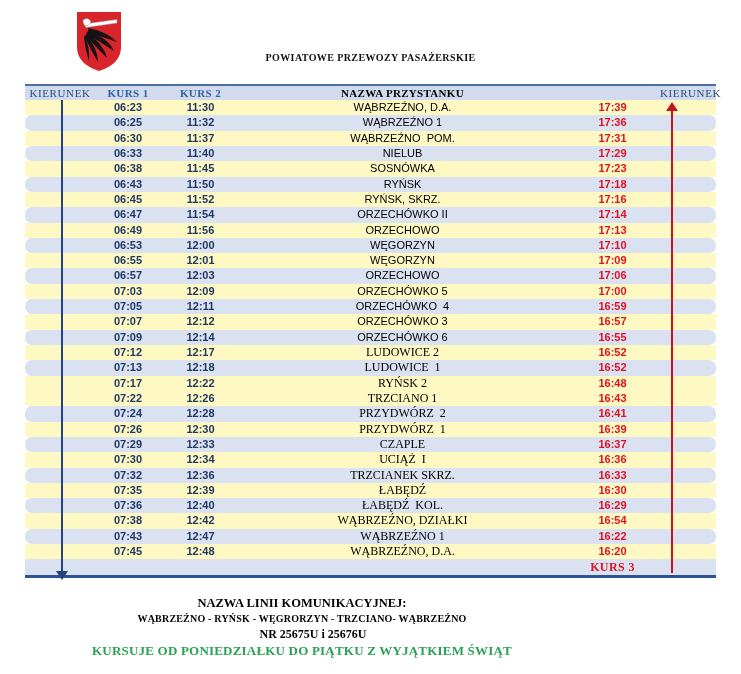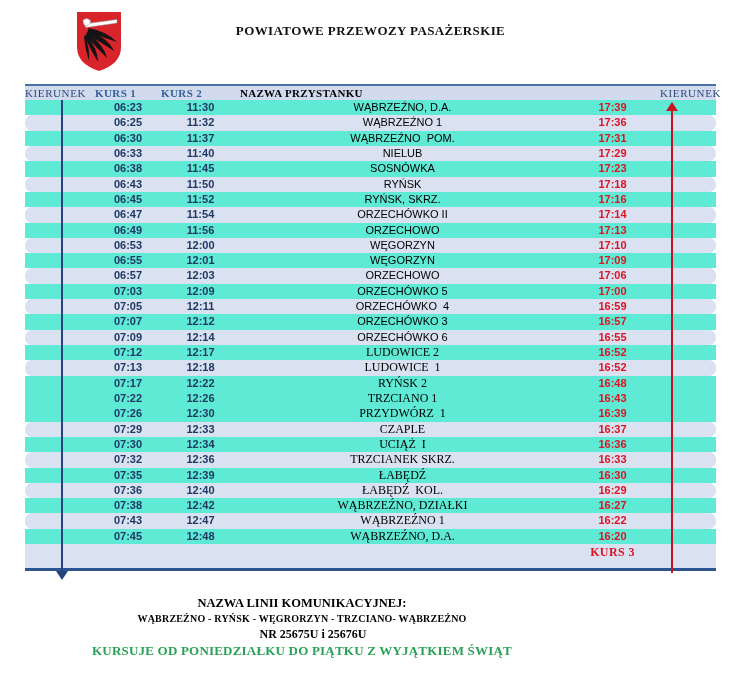--- a/index.html
+++ b/index.html
@@ -3,47 +3,47 @@
 <meta charset="utf-8">
 <style>
   html,body{margin:0;padding:0;}
   body{
     width:741px;height:674px;position:relative;overflow:hidden;
     background:#ffffff;font-family:"Liberation Serif",serif;
   }
   
   .crest{position:absolute;left:76px;top:11px;width:46px;height:61px;}
   .page-title{
-    position:absolute;top:23px;left:0;width:741px;text-align:center;
-    font-weight:bold;font-size:13px;letter-spacing:.4px;color:#111;
+    position:absolute;top:52px;left:0;width:741px;text-align:center;
+    font-weight:bold;font-size:10px;letter-spacing:.4px;color:#111;
   }
   
   .timetable{position:absolute;left:25px;top:84px;width:691px;}
   .thead{
     display:grid;grid-template-columns:70px 66px 79px 325px 95px 56px;
     height:14px;line-height:14px;background:#d2dbed;border-top:2px solid #4a70a6;
     font-size:11px;
   }
-  .thead .hc{text-align:left;white-space:nowrap;}
+  .thead .hc{text-align:center;white-space:nowrap;}
   .h-kierunek{color:#2e4a7d;letter-spacing:.6px;}
   .h-kurs{color:#35619e;font-weight:bold;letter-spacing:.4px;}
   .h-stop{color:#000;font-weight:bold;letter-spacing:.3px;}
   .trow{
     display:grid;grid-template-columns:70px 66px 79px 325px 95px 56px;
-    height:15.32px;line-height:15.32px;background:#5eead4;
+    height:15.32px;line-height:15.32px;background:#fef9c3;
   }
   .trow.alt{background:#dae1f1;border-radius:7px;}
   .cell{text-align:center;overflow:hidden;}
   .c-time{font-family:"Liberation Sans",sans-serif;font-size:11px;font-weight:bold;color:#1f3864;}
   .c-stop{font-family:"Liberation Sans",sans-serif;font-size:11px;color:#000;white-space:pre;}
   .c-stop.serif{font-family:"Liberation Serif",serif;font-size:12px;}
   .c-time3{font-family:"Liberation Sans",sans-serif;font-size:11px;font-weight:bold;color:#df1222;}
   .kurs3row{
     display:grid;grid-template-columns:70px 66px 79px 325px 95px 56px;
-    height:24px;line-height:16px;background:#dae1f1;
+    height:16px;line-height:16px;background:#dae1f1;
   }
   .kurs3row .c-kurs3{
     text-align:center;font-family:"Liberation Serif",serif;
     font-weight:bold;font-size:12px;color:#df1222;letter-spacing:.4px;
   }
   .bottom-rule{height:3px;background:#2d5593;}
   
   .arrow-line{position:absolute;width:2px;}
   .down-line{left:36px;top:16px;height:472px;background:#26437c;}
   .down-head{
@@ -249,20 +249,28 @@
       <div class="cell"></div>
     </div>
       <div class="trow">
       <div class="cell"></div>
       <div class="cell c-time">07:22</div>
       <div class="cell c-time">12:26</div>
       <div class="cell c-stop serif">TRZCIANO 1</div>
       <div class="cell c-time3">16:43</div>
       <div class="cell"></div>
     </div>
+      <div class="trow alt">
+      <div class="cell"></div>
+      <div class="cell c-time">07:24</div>
+      <div class="cell c-time">12:28</div>
+      <div class="cell c-stop serif">PRZYDWÓRZ  2</div>
+      <div class="cell c-time3">16:41</div>
+      <div class="cell"></div>
+    </div>
       <div class="trow">
       <div class="cell"></div>
       <div class="cell c-time">07:26</div>
       <div class="cell c-time">12:30</div>
       <div class="cell c-stop serif">PRZYDWÓRZ  1</div>
       <div class="cell c-time3">16:39</div>
       <div class="cell"></div>
     </div>
       <div class="trow alt">
       <div class="cell"></div>
@@ -302,21 +310,21 @@
       <div class="cell c-time">12:40</div>
       <div class="cell c-stop serif">ŁABĘDŹ  KOL.</div>
       <div class="cell c-time3">16:29</div>
       <div class="cell"></div>
     </div>
       <div class="trow">
       <div class="cell"></div>
       <div class="cell c-time">07:38</div>
       <div class="cell c-time">12:42</div>
       <div class="cell c-stop serif">WĄBRZEŹNO, DZIAŁKI</div>
-      <div class="cell c-time3">16:27</div>
+      <div class="cell c-time3">16:54</div>
       <div class="cell"></div>
     </div>
       <div class="trow alt">
       <div class="cell"></div>
       <div class="cell c-time">07:43</div>
       <div class="cell c-time">12:47</div>
       <div class="cell c-stop serif">WĄBRZEŹNO 1</div>
       <div class="cell c-time3">16:22</div>
       <div class="cell"></div>
     </div>

